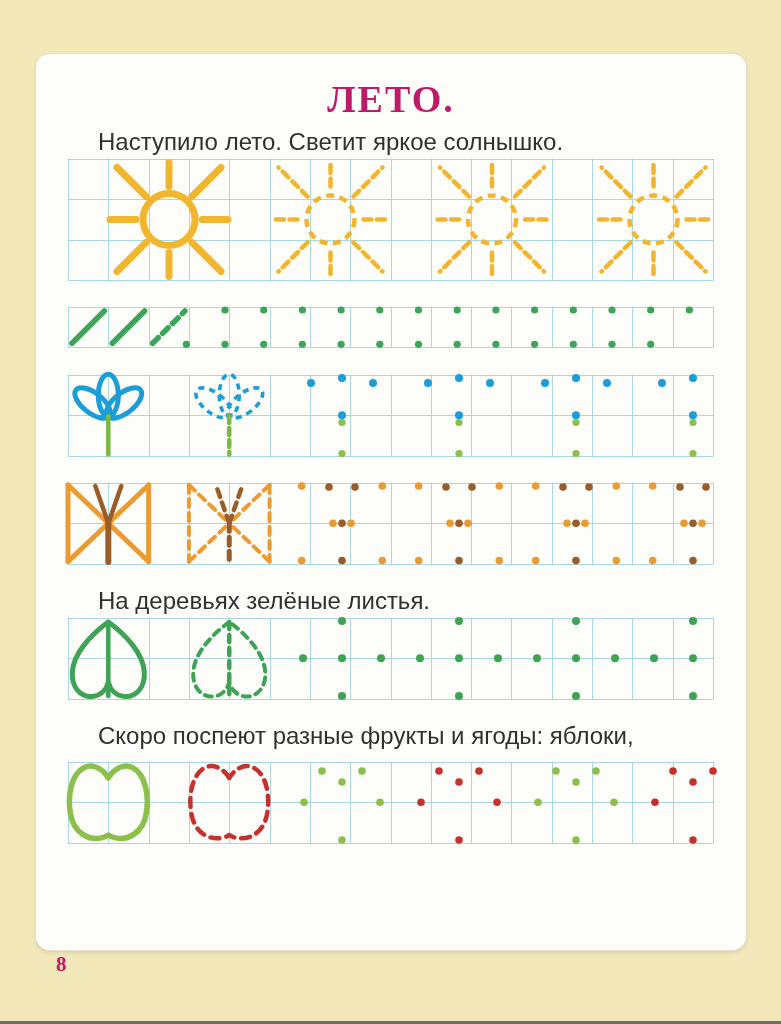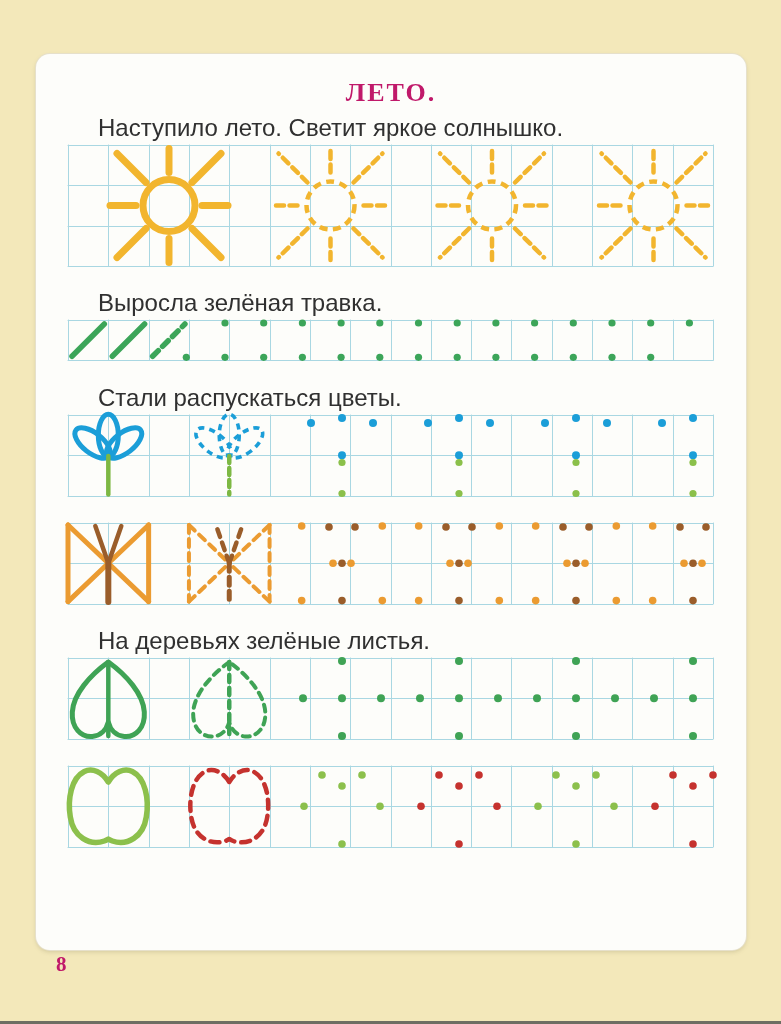--- a/index.html
+++ b/index.html
@@ -12,21 +12,21 @@
     position:absolute;left:36px;top:54px;width:710px;height:896px;
     background:var(--card-bg,#fdfdfa);
     border-radius:14px;
     box-shadow:0 0 0 1px #e6e0cb, 0 2px 4px rgba(120,110,70,.25);
     box-sizing:border-box;
     padding:24px 32px 30px 32px;
   }
   .title{
     font-family:"Liberation Serif", serif;
     font-weight:600;
-    font-size:26px;letter-spacing:2px;
+    font-size:38px;letter-spacing:2px;
     color:var(--accent,#c0196a);
     text-align:center;margin:0;line-height:1.15;
   }
   .section{margin-top:26px;}
   .section:first-of-type{margin-top:10px;}
   .section-label{
     font-size:24px;color:var(--text,#303030);
     margin:0 0 7px 30px;line-height:20px;
   }
   .section.extra-gap .section-label{margin-bottom:16px;}
@@ -105,21 +105,20 @@
         <line x1="585.5" y1="93.5" x2="585.5" y2="117.5" stroke="#f2b52e" stroke-width="4.5" stroke-linecap="round" stroke-dasharray="8 5.5"></line>
         <line x1="585.5" y1="27.5" x2="585.5" y2="3.5" stroke="#f2b52e" stroke-width="4.5" stroke-linecap="round" stroke-dasharray="8 5.5"></line>
         <line x1="608.5" y1="83.5" x2="637.5" y2="112.5" stroke="#f2b52e" stroke-width="4.5" stroke-linecap="round" stroke-dasharray="8 5.5"></line>
         <line x1="562.5" y1="83.5" x2="533.5" y2="112.5" stroke="#f2b52e" stroke-width="4.5" stroke-linecap="round" stroke-dasharray="8 5.5"></line>
         <line x1="608.5" y1="37.5" x2="637.5" y2="8.5" stroke="#f2b52e" stroke-width="4.5" stroke-linecap="round" stroke-dasharray="8 5.5"></line>
         <line x1="562.5" y1="37.5" x2="533.5" y2="8.5" stroke="#f2b52e" stroke-width="4.5" stroke-linecap="round" stroke-dasharray="8 5.5"></line>
       </svg>
   </div>
 
   <div class="section">
-    <p class="section-label">Выросла зелёная травка.</p>
     <svg class="band" width="645" height="42" viewBox="0 0 645 42">
         <line x1="0.5" y1="0" x2="0.5" y2="40.3125" stroke="#a9d7e2" stroke-width="1" stroke-linecap="round"></line>
         <line x1="40.5" y1="0" x2="40.5" y2="40.3125" stroke="#a9d7e2" stroke-width="1" stroke-linecap="round"></line>
         <line x1="81.5" y1="0" x2="81.5" y2="40.3125" stroke="#a9d7e2" stroke-width="1" stroke-linecap="round"></line>
         <line x1="121.5" y1="0" x2="121.5" y2="40.3125" stroke="#a9d7e2" stroke-width="1" stroke-linecap="round"></line>
         <line x1="161.5" y1="0" x2="161.5" y2="40.3125" stroke="#a9d7e2" stroke-width="1" stroke-linecap="round"></line>
         <line x1="202.5" y1="0" x2="202.5" y2="40.3125" stroke="#a9d7e2" stroke-width="1" stroke-linecap="round"></line>
         <line x1="242.5" y1="0" x2="242.5" y2="40.3125" stroke="#a9d7e2" stroke-width="1" stroke-linecap="round"></line>
         <line x1="282.5" y1="0" x2="282.5" y2="40.3125" stroke="#a9d7e2" stroke-width="1" stroke-linecap="round"></line>
         <line x1="323.5" y1="0" x2="323.5" y2="40.3125" stroke="#a9d7e2" stroke-width="1" stroke-linecap="round"></line>
@@ -159,21 +158,20 @@
         <circle cx="505.3" cy="37.3125" r="3.6" fill="#3ca559"></circle>
         <circle cx="544" cy="3" r="3.6" fill="#3ca559"></circle>
         <circle cx="544" cy="37.3125" r="3.6" fill="#3ca559"></circle>
         <circle cx="582.7" cy="3" r="3.6" fill="#3ca559"></circle>
         <circle cx="582.7" cy="37.3125" r="3.6" fill="#3ca559"></circle>
         <circle cx="621.4000000000001" cy="3" r="3.6" fill="#3ca559"></circle>
       </svg>
   </div>
 
   <div class="section">
-    <p class="section-label">Стали распускаться цветы.</p>
     <svg class="band" width="645" height="82" viewBox="0 0 645 82">
         <line x1="0.5" y1="0" x2="0.5" y2="80.625" stroke="#a9d7e2" stroke-width="1" stroke-linecap="round"></line>
         <line x1="40.5" y1="0" x2="40.5" y2="80.625" stroke="#a9d7e2" stroke-width="1" stroke-linecap="round"></line>
         <line x1="81.5" y1="0" x2="81.5" y2="80.625" stroke="#a9d7e2" stroke-width="1" stroke-linecap="round"></line>
         <line x1="121.5" y1="0" x2="121.5" y2="80.625" stroke="#a9d7e2" stroke-width="1" stroke-linecap="round"></line>
         <line x1="161.5" y1="0" x2="161.5" y2="80.625" stroke="#a9d7e2" stroke-width="1" stroke-linecap="round"></line>
         <line x1="202.5" y1="0" x2="202.5" y2="80.625" stroke="#a9d7e2" stroke-width="1" stroke-linecap="round"></line>
         <line x1="242.5" y1="0" x2="242.5" y2="80.625" stroke="#a9d7e2" stroke-width="1" stroke-linecap="round"></line>
         <line x1="282.5" y1="0" x2="282.5" y2="80.625" stroke="#a9d7e2" stroke-width="1" stroke-linecap="round"></line>
         <line x1="323.5" y1="0" x2="323.5" y2="80.625" stroke="#a9d7e2" stroke-width="1" stroke-linecap="round"></line>
@@ -356,20 +354,21 @@
         <circle cx="391" cy="3" r="4" fill="#3fa355"></circle>
         <circle cx="391" cy="78" r="4" fill="#3fa355"></circle>
         <circle cx="508" cy="3" r="4" fill="#3fa355"></circle>
         <circle cx="508" cy="78" r="4" fill="#3fa355"></circle>
         <circle cx="625" cy="3" r="4" fill="#3fa355"></circle>
         <circle cx="625" cy="78" r="4" fill="#3fa355"></circle>
       </svg>
   </div>
 
   <div class="section extra-gap">
+    <p class="section-label">Скоро поспеют разные фрукты и ягоды: яблоки,</p>
     <svg class="band" width="645" height="82" viewBox="0 0 645 82">
         <line x1="0.5" y1="0" x2="0.5" y2="80.625" stroke="#a9d7e2" stroke-width="1" stroke-linecap="round"></line>
         <line x1="40.5" y1="0" x2="40.5" y2="80.625" stroke="#a9d7e2" stroke-width="1" stroke-linecap="round"></line>
         <line x1="81.5" y1="0" x2="81.5" y2="80.625" stroke="#a9d7e2" stroke-width="1" stroke-linecap="round"></line>
         <line x1="121.5" y1="0" x2="121.5" y2="80.625" stroke="#a9d7e2" stroke-width="1" stroke-linecap="round"></line>
         <line x1="161.5" y1="0" x2="161.5" y2="80.625" stroke="#a9d7e2" stroke-width="1" stroke-linecap="round"></line>
         <line x1="202.5" y1="0" x2="202.5" y2="80.625" stroke="#a9d7e2" stroke-width="1" stroke-linecap="round"></line>
         <line x1="242.5" y1="0" x2="242.5" y2="80.625" stroke="#a9d7e2" stroke-width="1" stroke-linecap="round"></line>
         <line x1="282.5" y1="0" x2="282.5" y2="80.625" stroke="#a9d7e2" stroke-width="1" stroke-linecap="round"></line>
         <line x1="323.5" y1="0" x2="323.5" y2="80.625" stroke="#a9d7e2" stroke-width="1" stroke-linecap="round"></line>

